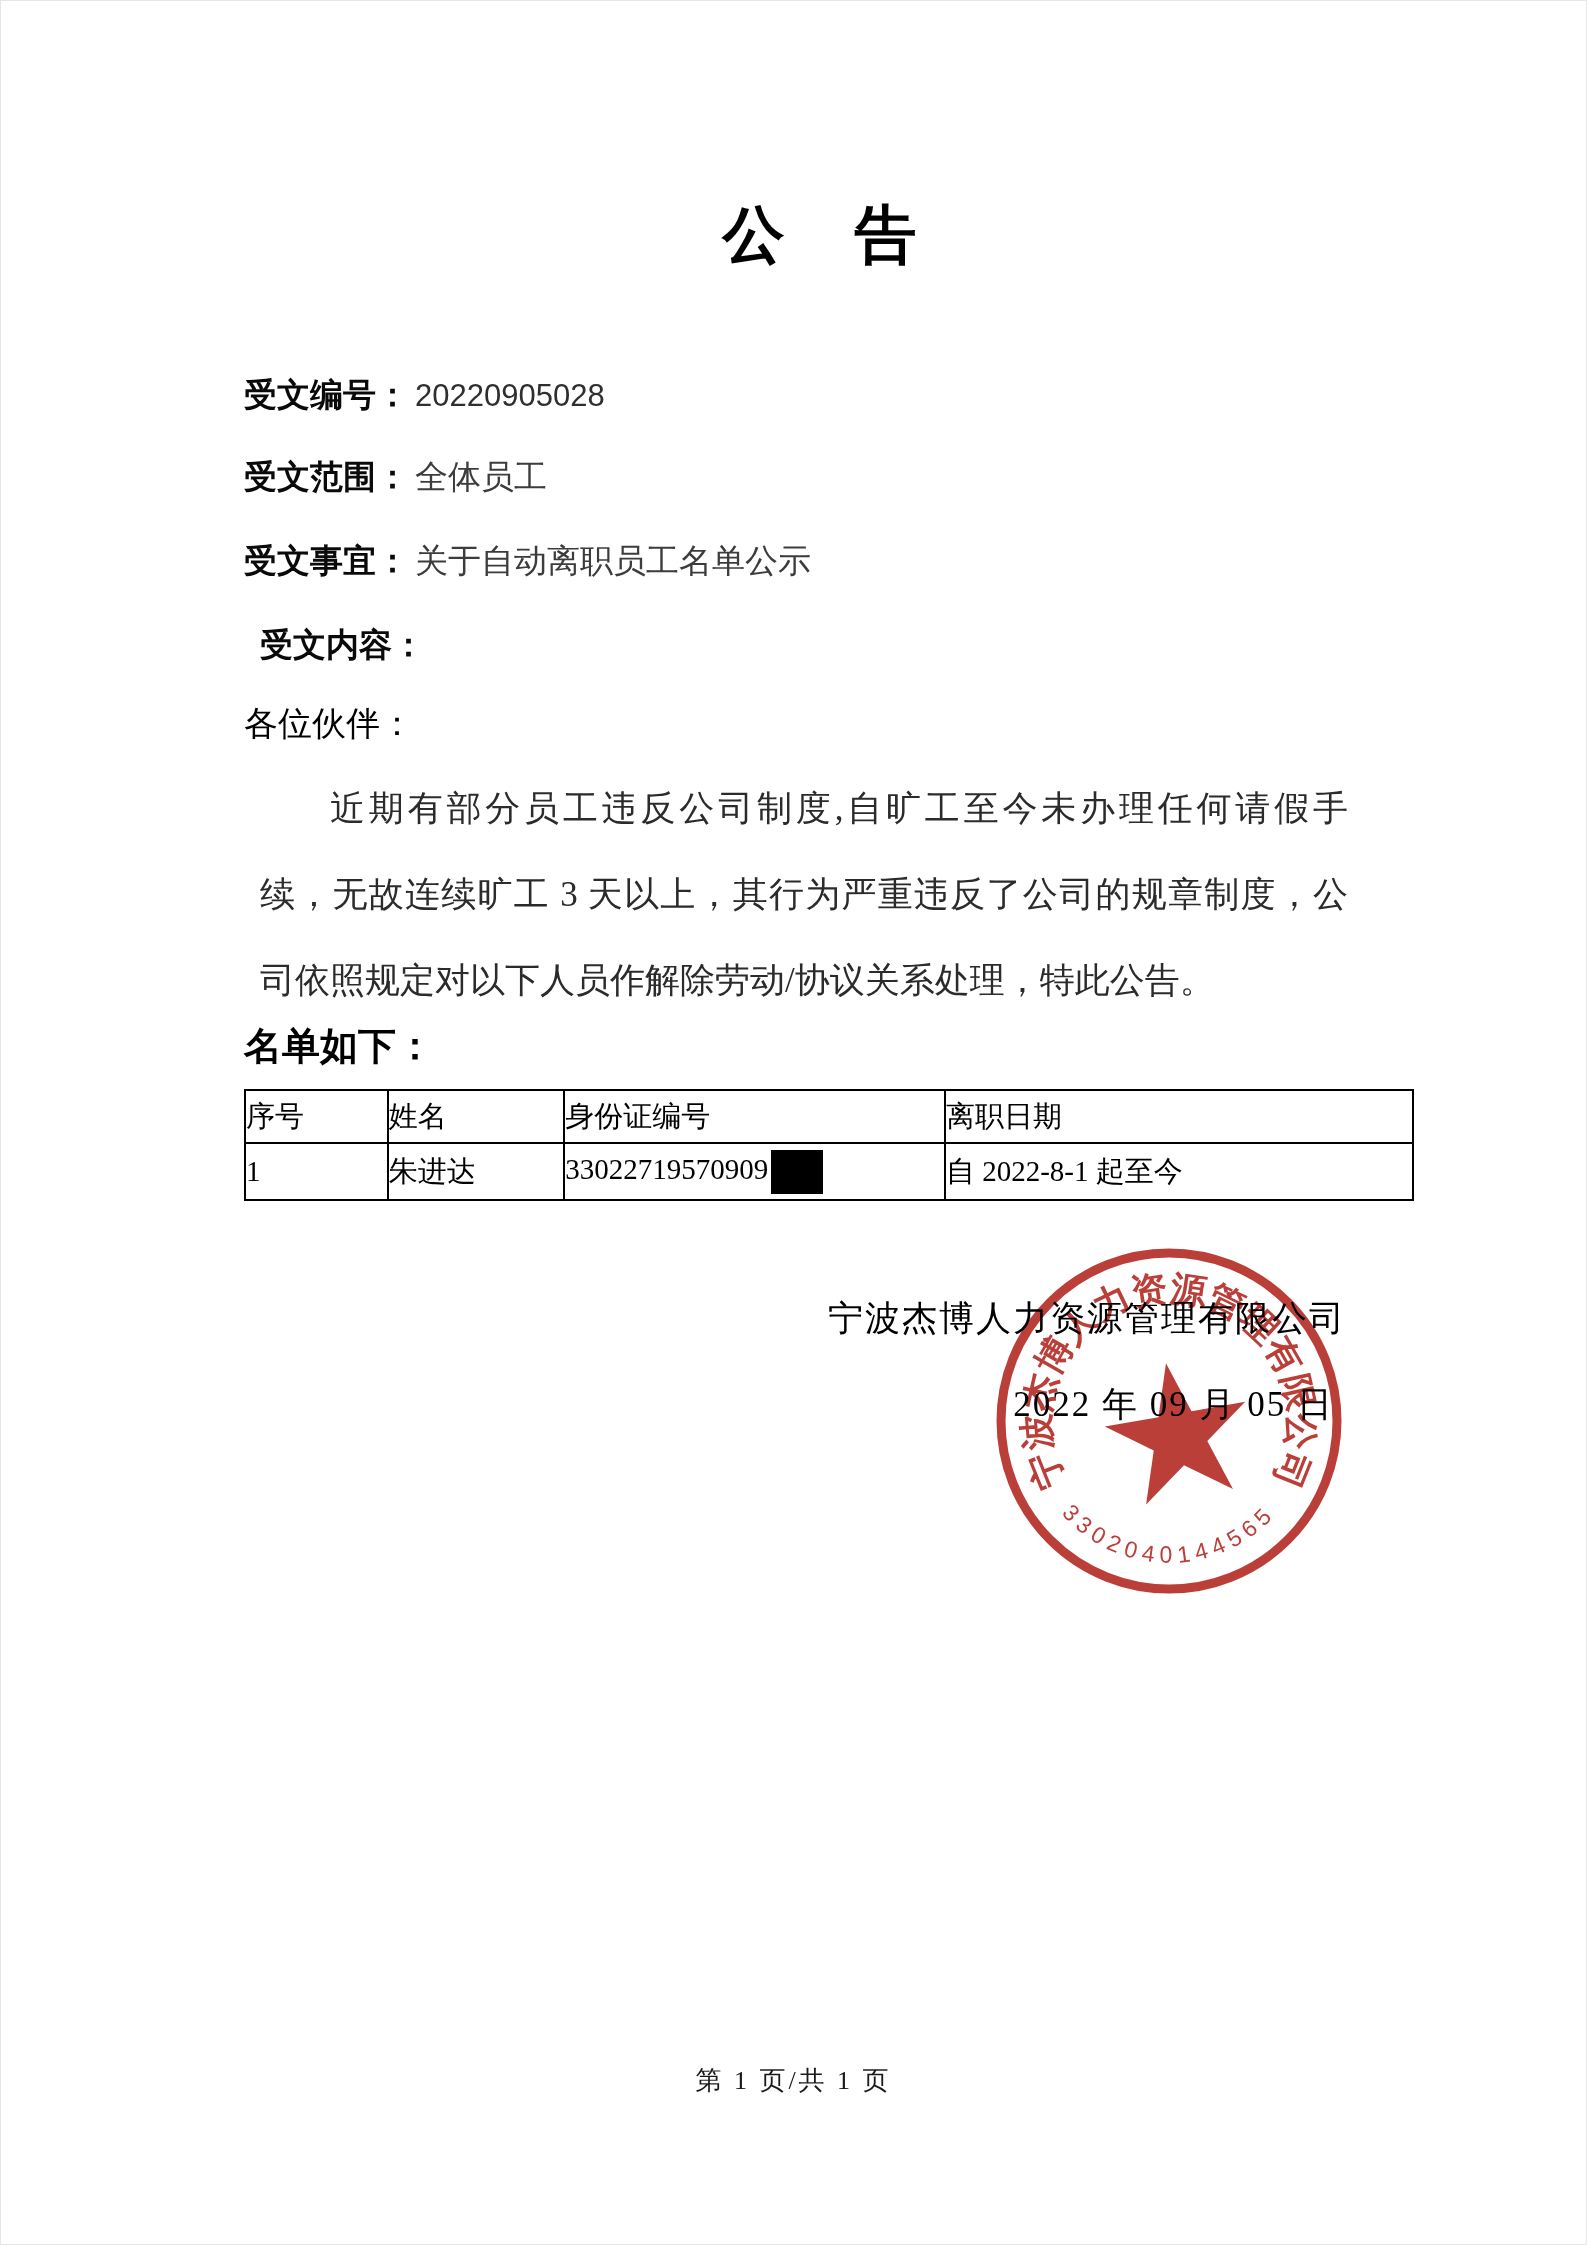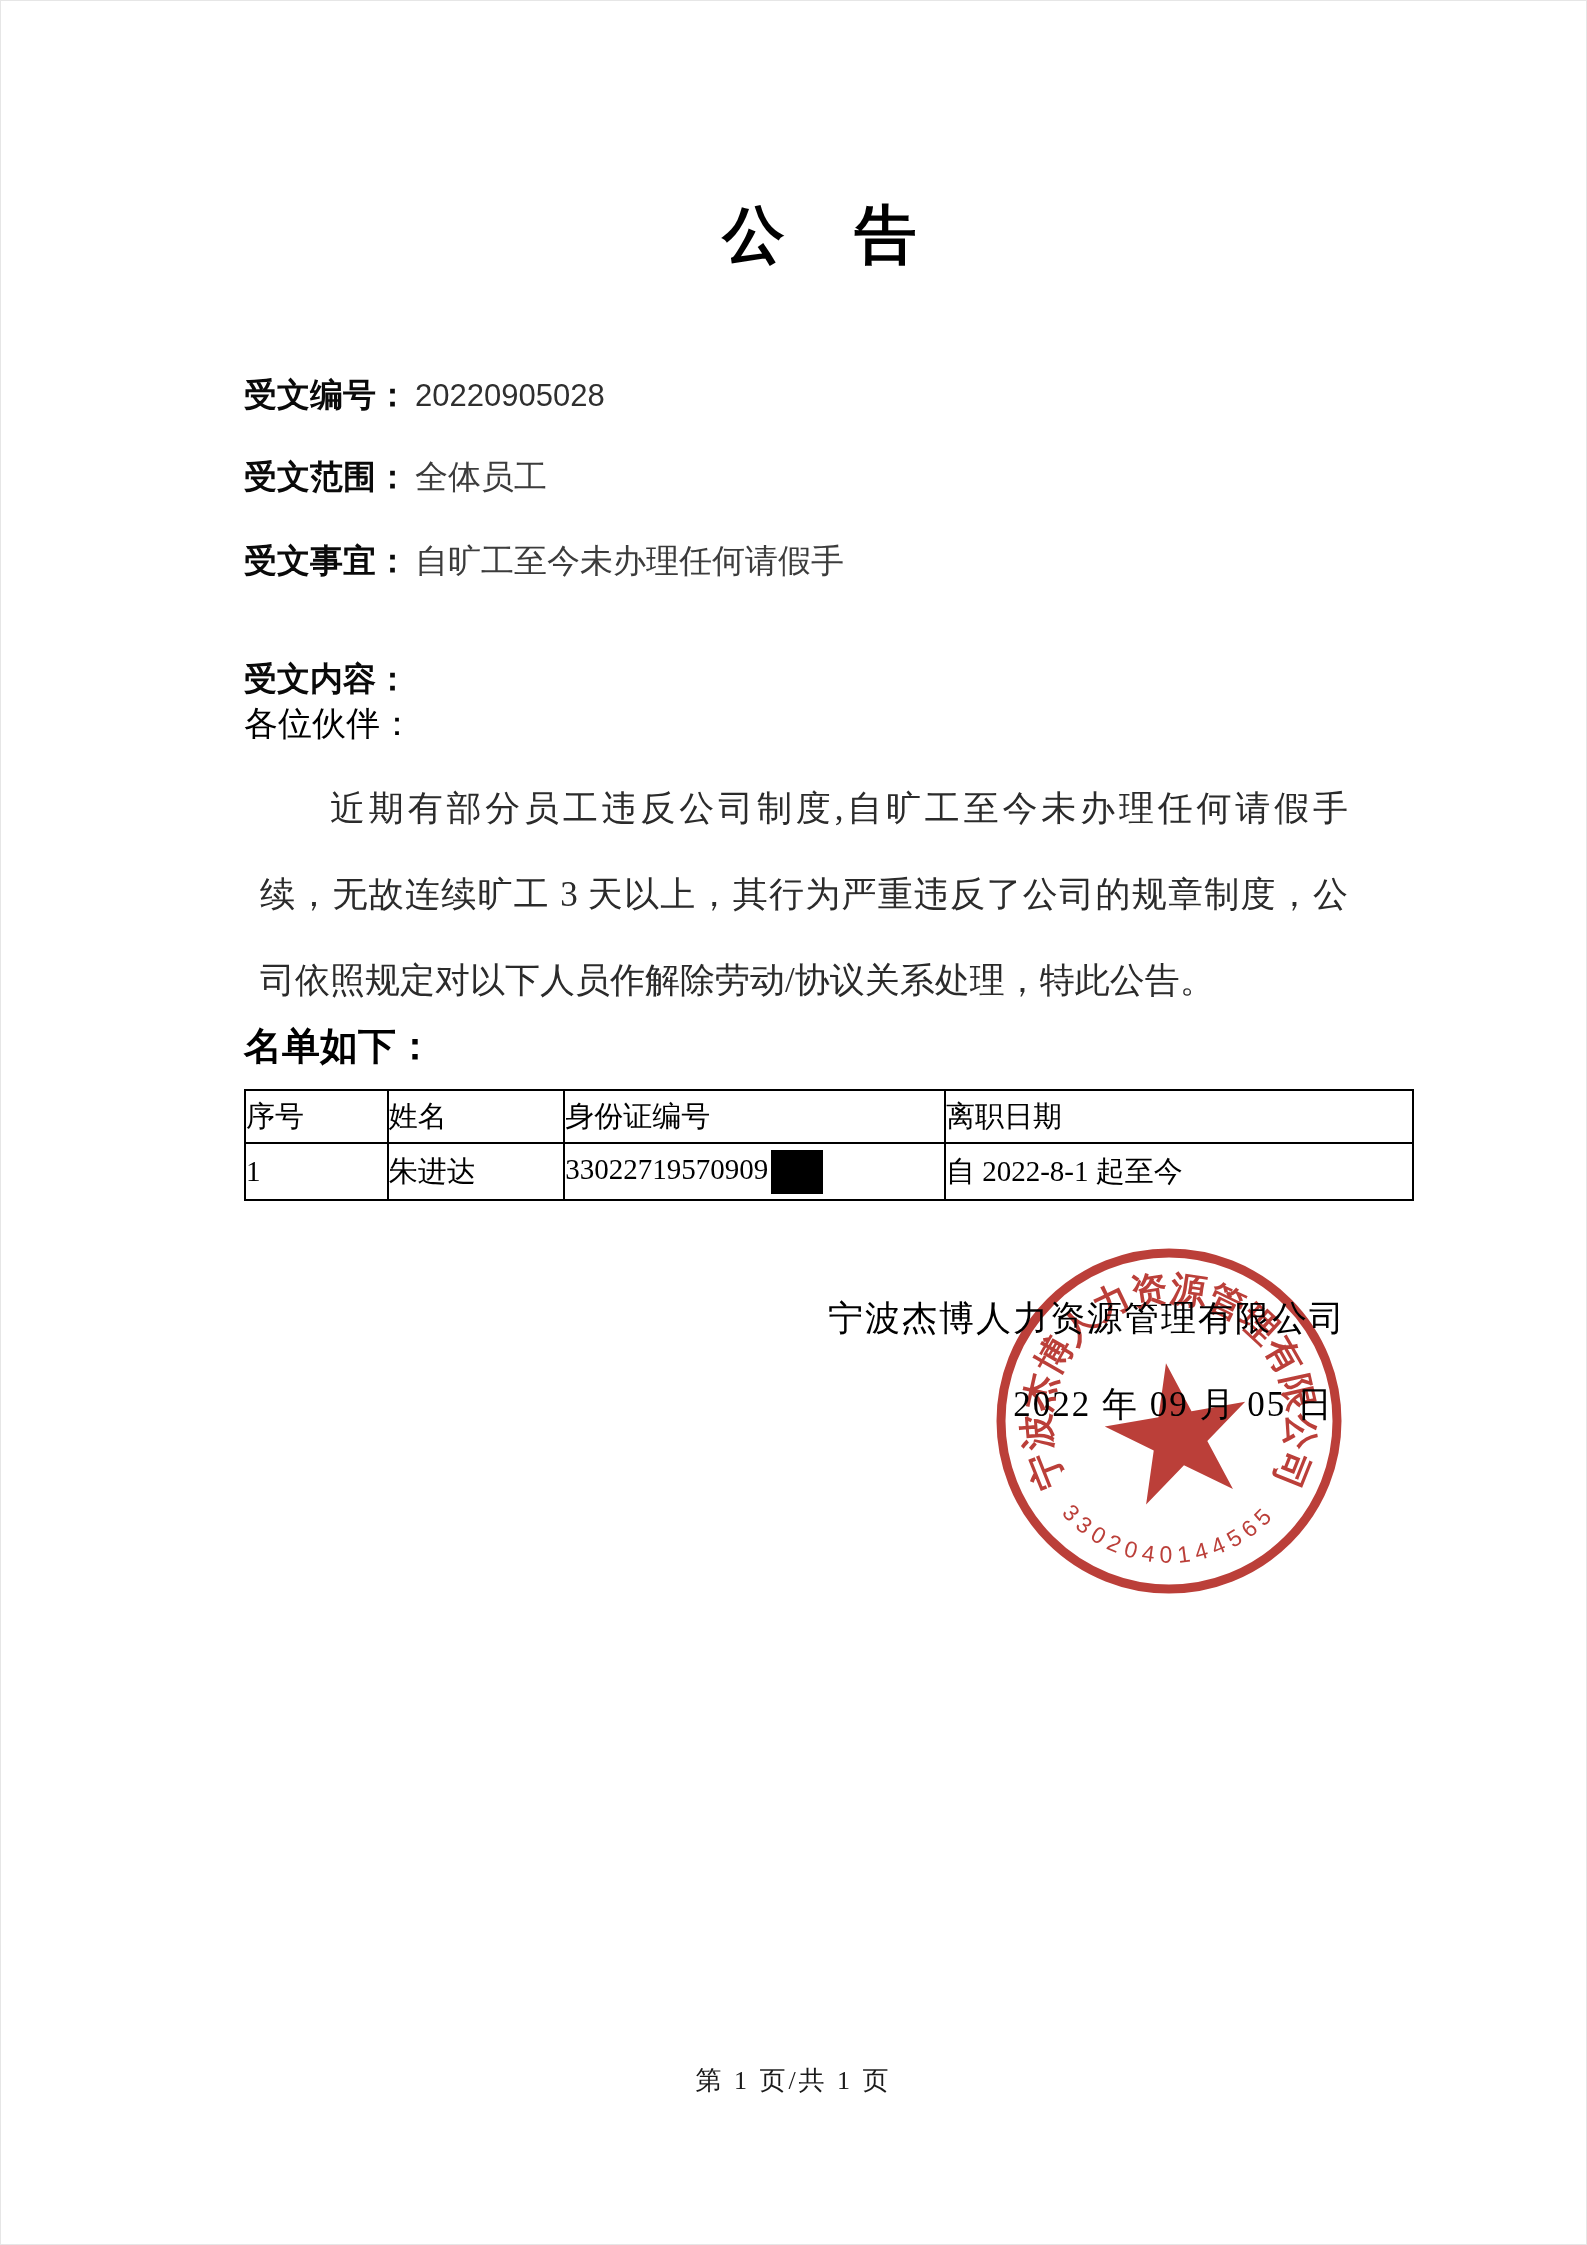--- a/index.html
+++ b/index.html
@@ -29,21 +29,21 @@
     left: 243px;
     font-size: 33px;
     white-space: nowrap;
   }
   .field-row .field-label { font-weight: bold; color: #0a0a0a; }
   .field-row .field-value { color: #3c3c3c; margin-left: 6px; }
   .field-value.numeric { font-family: "Liberation Sans", sans-serif; font-size: 31px; color: #2f2f2f; }
   .row-1 { top: 372px; }
   .row-2 { top: 454px; }
   .row-3 { top: 538px; }
-  .row-4 { top: 656px; }
+  .row-4 { top: 622px; margin-left: 16px; }
   .salutation {
     position: absolute;
     left: 243px; top: 700px;
     font-size: 34px;
   }
   .body-text {
     position: absolute;
     left: 243px; top: 778px;
     width: 1104px;
     font-size: 35px;
@@ -125,21 +125,21 @@
 
   <div class="doc-title">公　告</div>
 
   <div class="field-row row-1">
     <span class="field-label">受文编号：</span><span class="field-value numeric">20220905028</span>
   </div>
   <div class="field-row row-2">
     <span class="field-label">受文范围：</span><span class="field-value">全体员工</span>
   </div>
   <div class="field-row row-3">
-    <span class="field-label">受文事宜：</span><span class="field-value">自旷工至今未办理任何请假手</span>
+    <span class="field-label">受文事宜：</span><span class="field-value">关于自动离职员工名单公示</span>
   </div>
   <div class="field-row row-4">
     <span class="field-label">受文内容：</span><span class="field-value"></span>
   </div>
 
   <div class="salutation">各位伙伴：</div>
 
   <div class="body-text">
     <div class="body-line first">近期有部分员工违反公司制度,自旷工至今未办理任何请假手</div>
     <div class="body-line">续，无故连续旷工 3 天以上，其行为严重违反了公司的规章制度，公</div>

